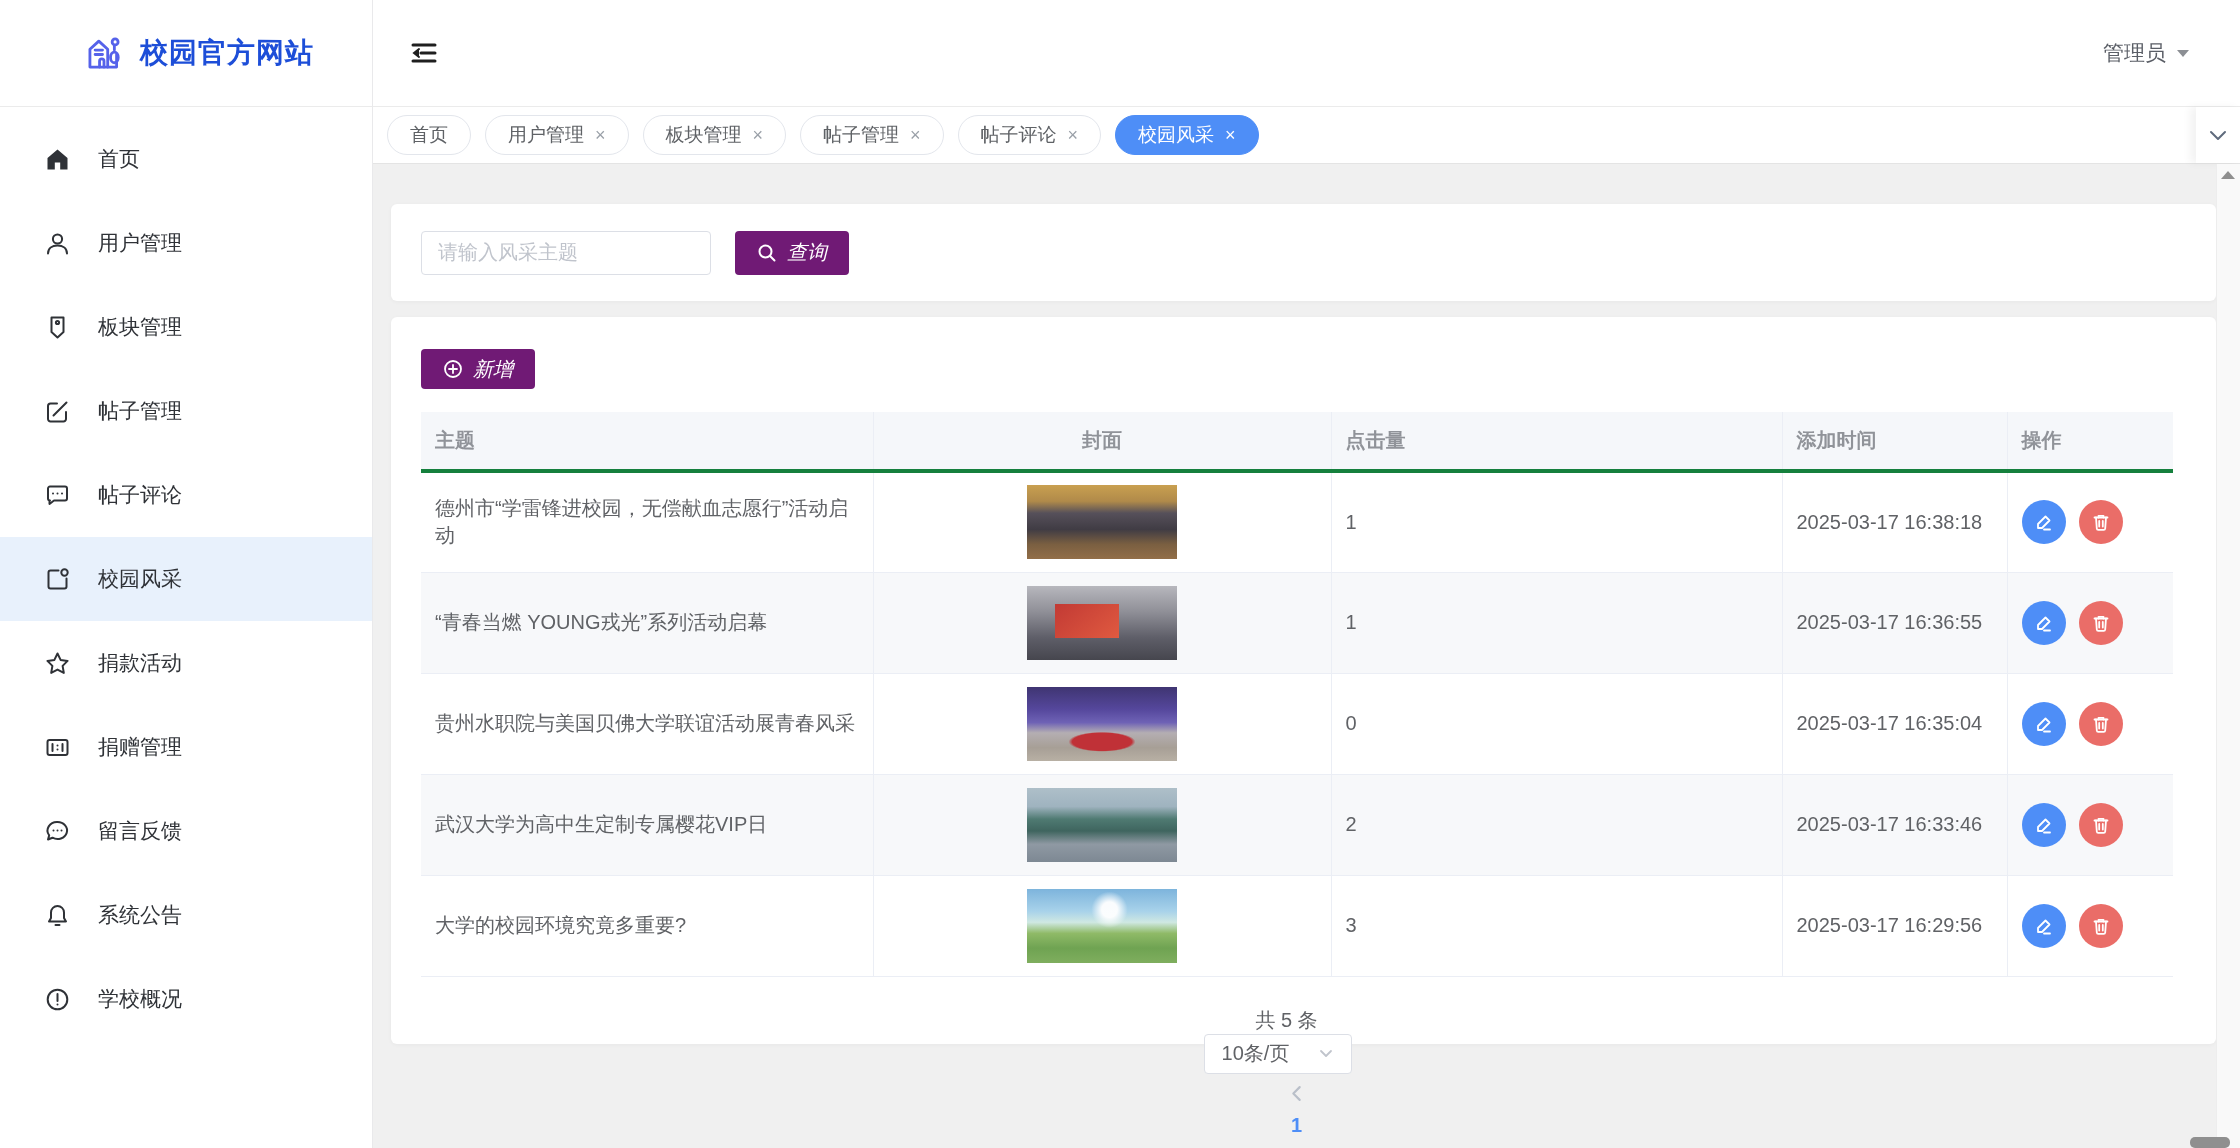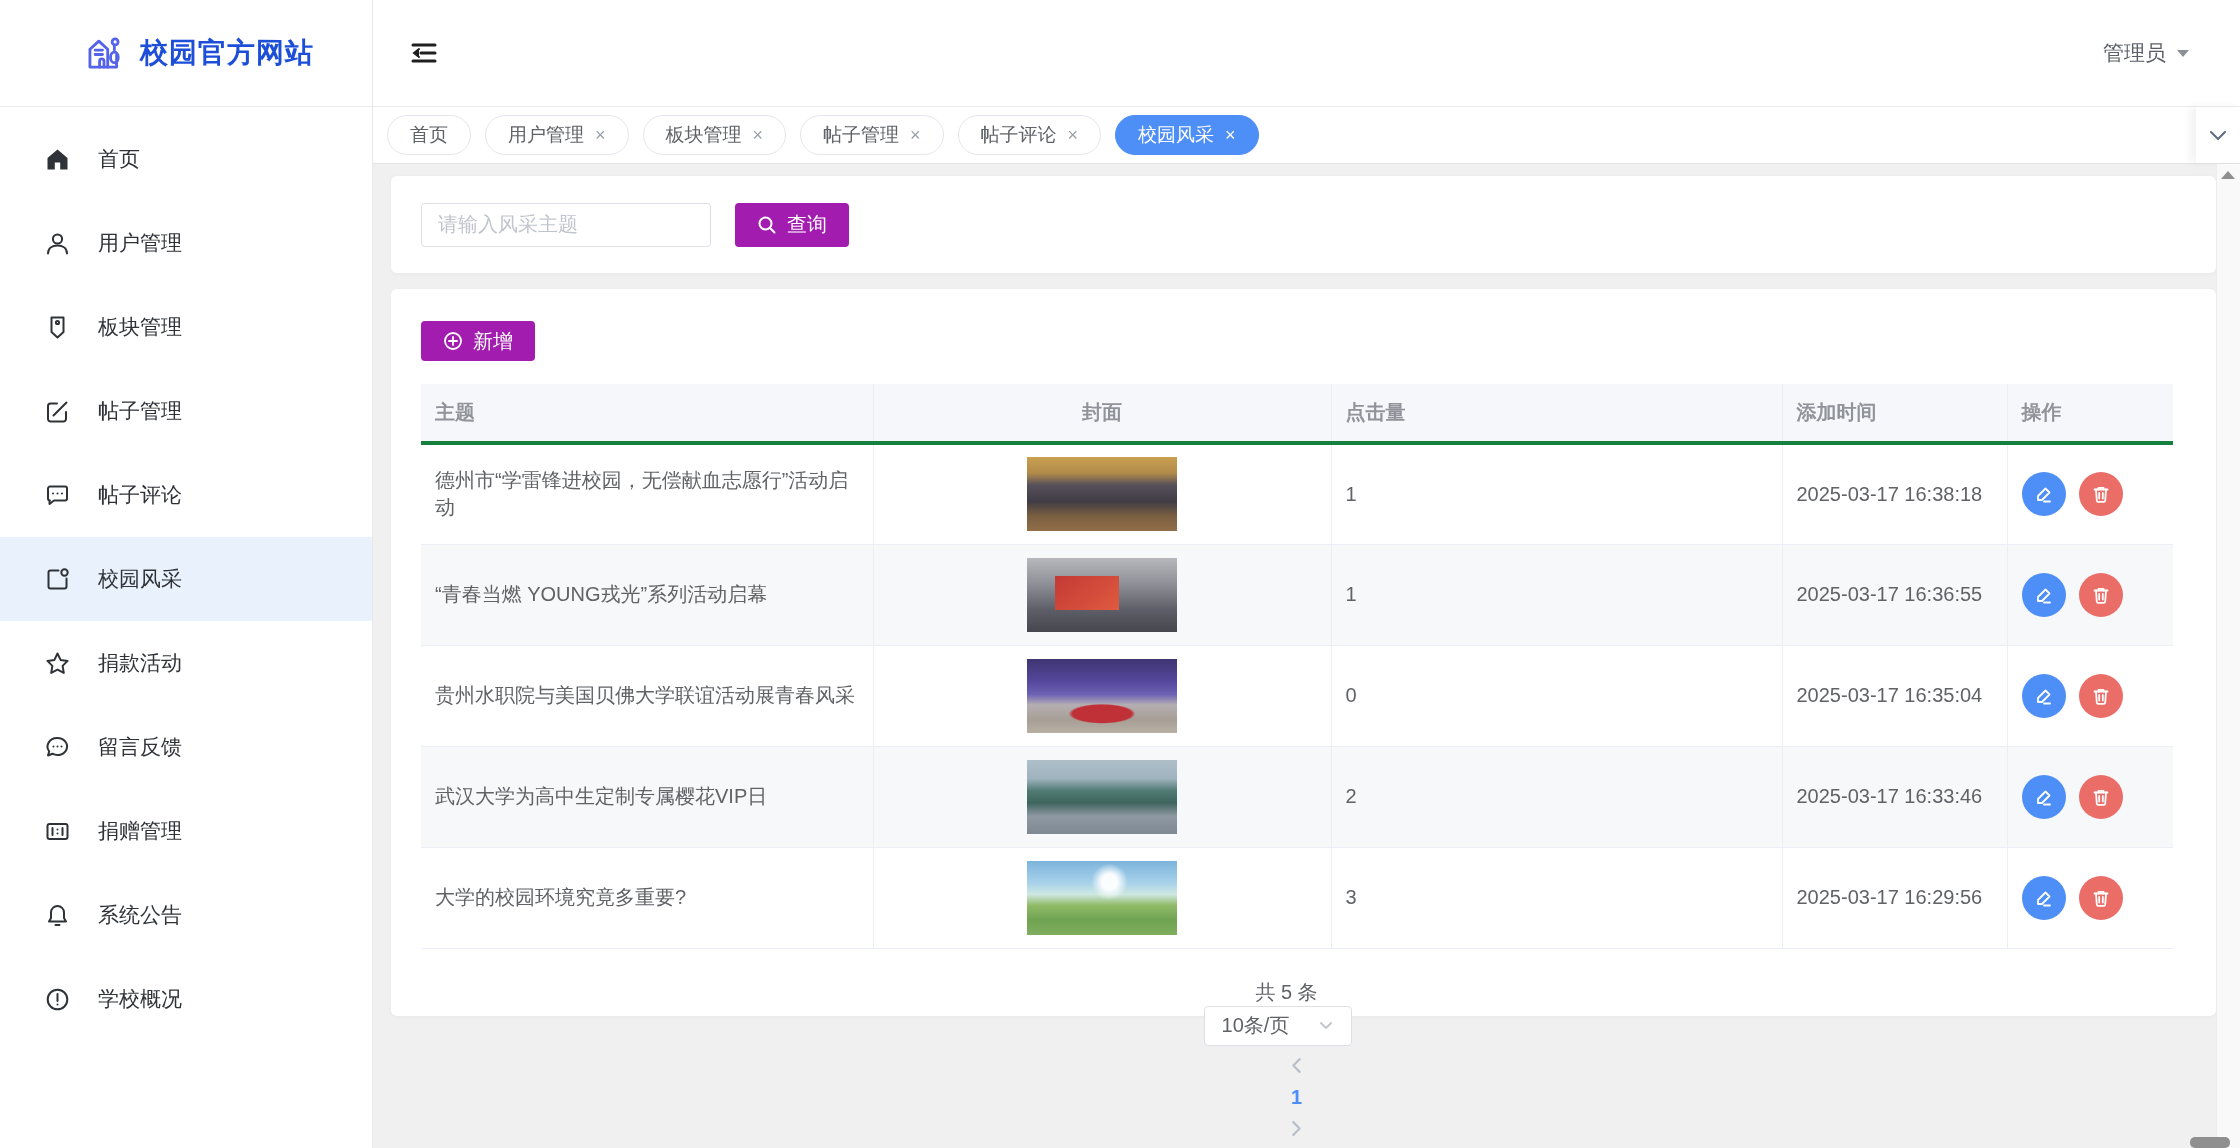--- a/index.html
+++ b/index.html
@@ -28,24 +28,24 @@
   .tabbar { height: 57px; background: #fff; border-bottom: 1px solid #e4e4e4; display: flex; align-items: center; gap: 14px; padding-left: 14px; position: relative; }
   .pill { height: 40px; border-radius: 20px; border: 1px solid #e3e6ec; background: #fff; display: flex; align-items: center; gap: 11px; padding: 0 22px; font-size: 19px; color: #5f6266; cursor: pointer; white-space: nowrap; }
   .pill .x { display: flex; align-items: center; color: #9aa0a8; font-size: 18px; line-height: 1; }
   .pill.active { background: #4e8ef7; border-color: #4e8ef7; color: #fff; }
   .pill.active .x { color: #fff; }
   .tab-overflow { position: absolute; right: 0; top: 0; width: 44px; height: 56px; background: #fff; border: none; box-shadow: -6px 0 8px rgba(0,0,0,0.05); display: flex; align-items: center; justify-content: center; cursor: pointer; }
 
   
   .content { flex: 1 1 auto; background: #f0f0f0; padding: 12px 24px 0 18px; }
   .card { background: #fff; border-radius: 6px; box-shadow: 0 1px 4px rgba(0,0,0,0.04); }
-  .search-card { height: 97px; display: flex; align-items: center; padding-left: 30px; gap: 24px; margin-bottom: 16px; }
+  .search-card { height: 97px; display: flex; align-items: center; padding-left: 30px; gap: 24px; margin-bottom: 16px; margin-top: 28px; }
   .search-input { width: 290px; height: 44px; border: 1px solid #dcdfe6; border-radius: 4px; font-size: 20px; padding: 0 16px; color: #606266; outline: none; font-family: "Liberation Sans", sans-serif; }
   .search-input::placeholder { color: #c0c4cc; }
-  .btn-primary { height: 44px; border: none; border-radius: 4px; background: #a21caf; color: #fff; font-size: 20px; display: flex; align-items: center; gap: 10px; padding: 0 22px; cursor: pointer; font-family: "Liberation Sans", sans-serif; }
+  .btn-primary { height: 44px; border: none; border-radius: 4px; background: #701a75; color: #fff; font-size: 20px; display: flex; align-items: center; gap: 10px; padding: 0 22px; cursor: pointer; font-family: "Liberation Sans", sans-serif; font-style: italic; }
 
   .table-card { height: 727px; padding: 32px 44px 16px 30px; }
   .btn-add { height: 40px; margin-bottom: 23px; }
 
   table.grid { width: 100%; border-collapse: collapse; table-layout: fixed; font-size: 20px; color: #606266; }
   .grid th { background: #f5f7fa; color: #909399; font-weight: 700; height: 59px; text-align: left; padding: 0 14px; border-bottom: 4px solid #15803d; }
   .grid th.c, .grid td.c { text-align: center; font-family: Liberation Serif, serif; }
   .grid td { height: 101px; padding: 0 14px; border-bottom: 1px solid #ebeef5; background: #fff; }
   .grid th + th, .grid td + td { border-left: 1px solid #ebeef5; }
   .grid tr.striped td { background: #f7f8fa; }
@@ -149,35 +149,35 @@
         <span class="mi">
           <svg class="ico" viewBox="0 0 27 27" fill="none" stroke="#2f3237" stroke-width="2" stroke-linejoin="round">
               <path d="M13.5 3.5 l3.1 6.4 7 1 -5 5 1.2 7 -6.3 -3.3 -6.3 3.3 1.2 -7 -5 -5 7 -1 z"></path>
             </svg>
         </span>
         <span>捐款活动</span>
       </div>
       <div class="menu-item">
         <span class="mi">
           <svg class="ico" viewBox="0 0 27 27" fill="none" stroke="#2f3237" stroke-width="2" stroke-linecap="round" stroke-linejoin="round">
-              <path d="M13.5 4 a9.5 8.5 0 1 1 -5 15.7 L4 21.5 l1.2 -4.2 A9.5 8.5 0 0 1 13.5 4 z"></path>
-              <path d="M9.5 12.5 h.01 M13.5 12.5 h.01 M17.5 12.5 h.01"></path>
-            </svg>
-        </span>
-        <span>留言反馈</span>
-      </div>
-      <div class="menu-item">
-        <span class="mi">
-          <svg class="ico" viewBox="0 0 27 27" fill="none" stroke="#2f3237" stroke-width="2" stroke-linecap="round" stroke-linejoin="round">
               <rect x="3.5" y="6" width="20" height="15" rx="2"></rect>
               <path d="M8.5 10 v7 M18.5 10 v7"></path>
               <path d="M13.5 11.5 h.01 M13.5 15.5 h.01"></path>
             </svg>
         </span>
         <span>捐赠管理</span>
+      </div>
+      <div class="menu-item">
+        <span class="mi">
+          <svg class="ico" viewBox="0 0 27 27" fill="none" stroke="#2f3237" stroke-width="2" stroke-linecap="round" stroke-linejoin="round">
+              <path d="M13.5 4 a9.5 8.5 0 1 1 -5 15.7 L4 21.5 l1.2 -4.2 A9.5 8.5 0 0 1 13.5 4 z"></path>
+              <path d="M9.5 12.5 h.01 M13.5 12.5 h.01 M17.5 12.5 h.01"></path>
+            </svg>
+        </span>
+        <span>留言反馈</span>
       </div>
       <div class="menu-item">
         <span class="mi">
           <svg class="ico" viewBox="0 0 27 27" fill="none" stroke="#2f3237" stroke-width="2" stroke-linecap="round" stroke-linejoin="round">
               <path d="M13.5 4 a6.5 6.5 0 0 1 6.5 6.5 v5.5 l2 3.5 H5 l2 -3.5 v-5.5 A6.5 6.5 0 0 1 13.5 4 z"></path>
               <path d="M11.5 23 h4"></path>
             </svg>
         </span>
         <span>系统公告</span>
       </div>

